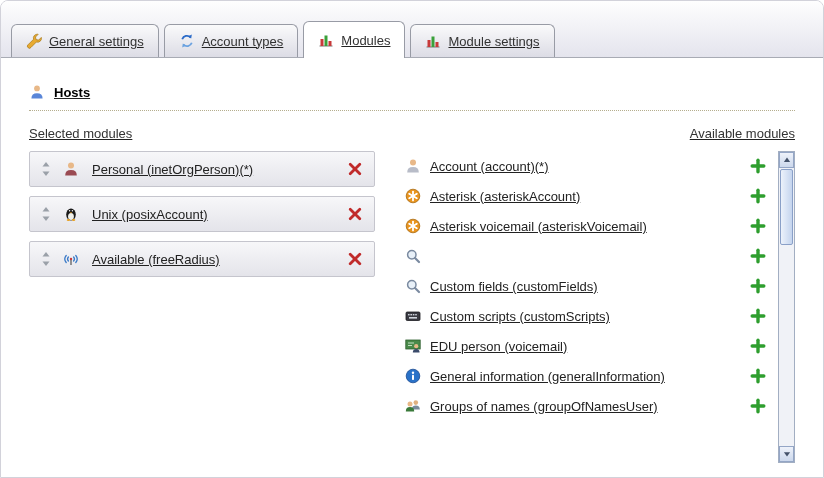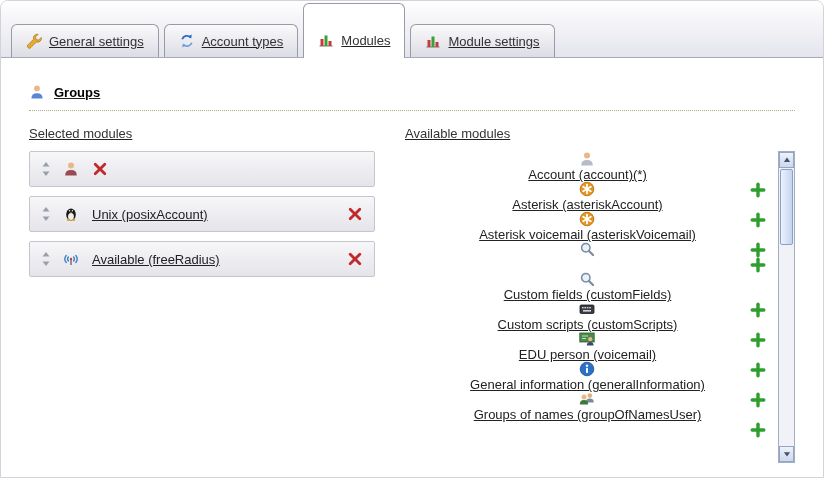--- a/index.html
+++ b/index.html
@@ -4,41 +4,41 @@
 <style>
   * { margin:0; padding:0; box-sizing:border-box; }
   html,body { background:#fff; }
   body { font-family:"Liberation Sans", sans-serif; font-size:13px; color:#222; }
   .page { width:824px; height:478px; border:1px solid #d2d2da; border-radius:8px 8px 0 0; overflow:hidden; background:#fff;text-decoration:underline; }
 
   
   .header { background:linear-gradient(#fefefe,#e4e4ed); border-bottom:1px solid #a8abb4; height:57px; display:flex; align-items:flex-end; padding-left:10px; }
   .tabs { display:flex; gap:5px; align-items:flex-end; }
   .tab { display:flex; align-items:center; gap:7px; padding:8px 14px; background:linear-gradient(#fafafb,#dcdce5); border:1px solid #989ba5; border-bottom:none; border-radius:6px 6px 0 0; color:#333; cursor:pointer; white-space:nowrap; }
-  .tab.active { background:#fff; margin-bottom:-1px; padding-top:28px; padding-bottom:10px; z-index:2; position:relative; }
+  .tab.active { background:#fff; margin-bottom:-1px; padding-top:10px; padding-bottom:10px; z-index:2; position:relative; }
   .tab .ticon { width:16px; height:16px; display:inline-flex; }
 
   
   .content { padding:26px 28px 0 28px; }
   .section-heading { display:flex; align-items:center; gap:9px; font-weight:bold; color:#000; padding-bottom:10px; border-bottom:1px dotted #b5ae8e; margin-bottom:15px; }
   .cols { display:flex; }
   .left-col { width:346px; margin-right:30px; flex:none; }
-  .right-col { flex:1; }
+  .right-col { flex:1;text-align:right; }
   .col-heading { color:#333; margin-bottom:10px; display:block; }
 
   .selected-item { display:flex; align-items:center; height:36px; padding:0 11px; background:linear-gradient(#f7f7f9,#e4e4ea); border:1px solid #c5c5cd; border-radius:2px; margin-bottom:9px; cursor:move; }
   .drag { width:10px; margin-right:12px; display:inline-flex; }
   .mod-icon { width:16px; height:16px; display:inline-flex; flex:none; }
   .selected-item .mod-icon { margin-right:13px; }
   .selected-item .label { flex:1; color:#222; }
   .delete-btn, .add-btn { width:16px; height:16px; display:inline-flex; cursor:pointer; flex:none; }
 
   .avail-wrap { display:flex; }
   .avail-list { flex:1; }
-  .avail-row { display:flex; align-items:center; height:30px; color:#222;flex-direction:column; }
+  .avail-row { display:flex; align-items:center; height:30px; color:#222; }
   .avail-row .mod-icon { margin-right:9px; }
   .avail-row .label { margin-right:8px; }
   .add-btn { margin-left:auto; margin-right:12px; }
 
   
   .scrollbar { width:17px; height:312px; border:1px solid #a2aec2; background:#f0f2f7; display:flex; flex-direction:column; flex:none; }
   .sb-btn { height:16px; flex:none; background:linear-gradient(#eef2fa,#ccd8ec); border:1px solid #94a6c6; display:flex; align-items:center; justify-content:center; cursor:pointer; }
   .sb-track { flex:1; padding:1px; }
   .sb-thumb { height:76px; width:100%; background:linear-gradient(90deg,#ecf2fb,#c4d4ee); border:1px solid #8aa0c8; border-radius:2px; cursor:pointer; }
 </style>
@@ -100,41 +100,42 @@
 
   <div class="content">
 
     <div class="section-heading">
       <span class="mod-icon">
         <svg viewBox="0 0 16 16" width="16" height="16">
             <circle cx="8" cy="4.4" r="2.9" fill="#e8b888"></circle>
             <path d="M2.4 14.5q0-5.2 5.6-5.2 5.6 0 5.6 5.2z" fill="#5a86d8"></path>
           </svg>
       </span>
-      <span>Groups</span>
+      <span>Hosts</span>
     </div>
 
     <div class="cols">
 
       <div class="left-col">
         <span class="col-heading">Selected modules</span>
 
         <div class="selected-item">
           <span class="drag">
             <svg viewBox="0 0 10 16" width="10" height="16">
                 <polygon points="5,1 8.5,5.5 1.5,5.5" fill="#9aa0a8"></polygon>
                 <polygon points="5,15 8.5,10.5 1.5,10.5" fill="#9aa0a8"></polygon>
               </svg>
           </span>
           <span class="mod-icon">
             <svg viewBox="0 0 16 16" width="16" height="16">
                 <circle cx="8" cy="4.6" r="3" fill="#e8b888"></circle>
                 <path d="M2.2 14.5q0-5.4 5.8-5.4 5.8 0 5.8 5.4z" fill="#9a4a52"></path>
               </svg>
           </span>
+          <span class="label">Personal (inetOrgPerson)(*)</span>
           <span class="delete-btn">
             <svg viewBox="0 0 16 16" width="16" height="16">
                 <g stroke="#c02a2a" stroke-width="2.8" stroke-linecap="round">
                   <line x1="3.2" y1="3.2" x2="12.8" y2="12.8"></line>
                   <line x1="12.8" y1="3.2" x2="3.2" y2="12.8"></line>
                 </g>
               </svg>
           </span>
         </div>
 

